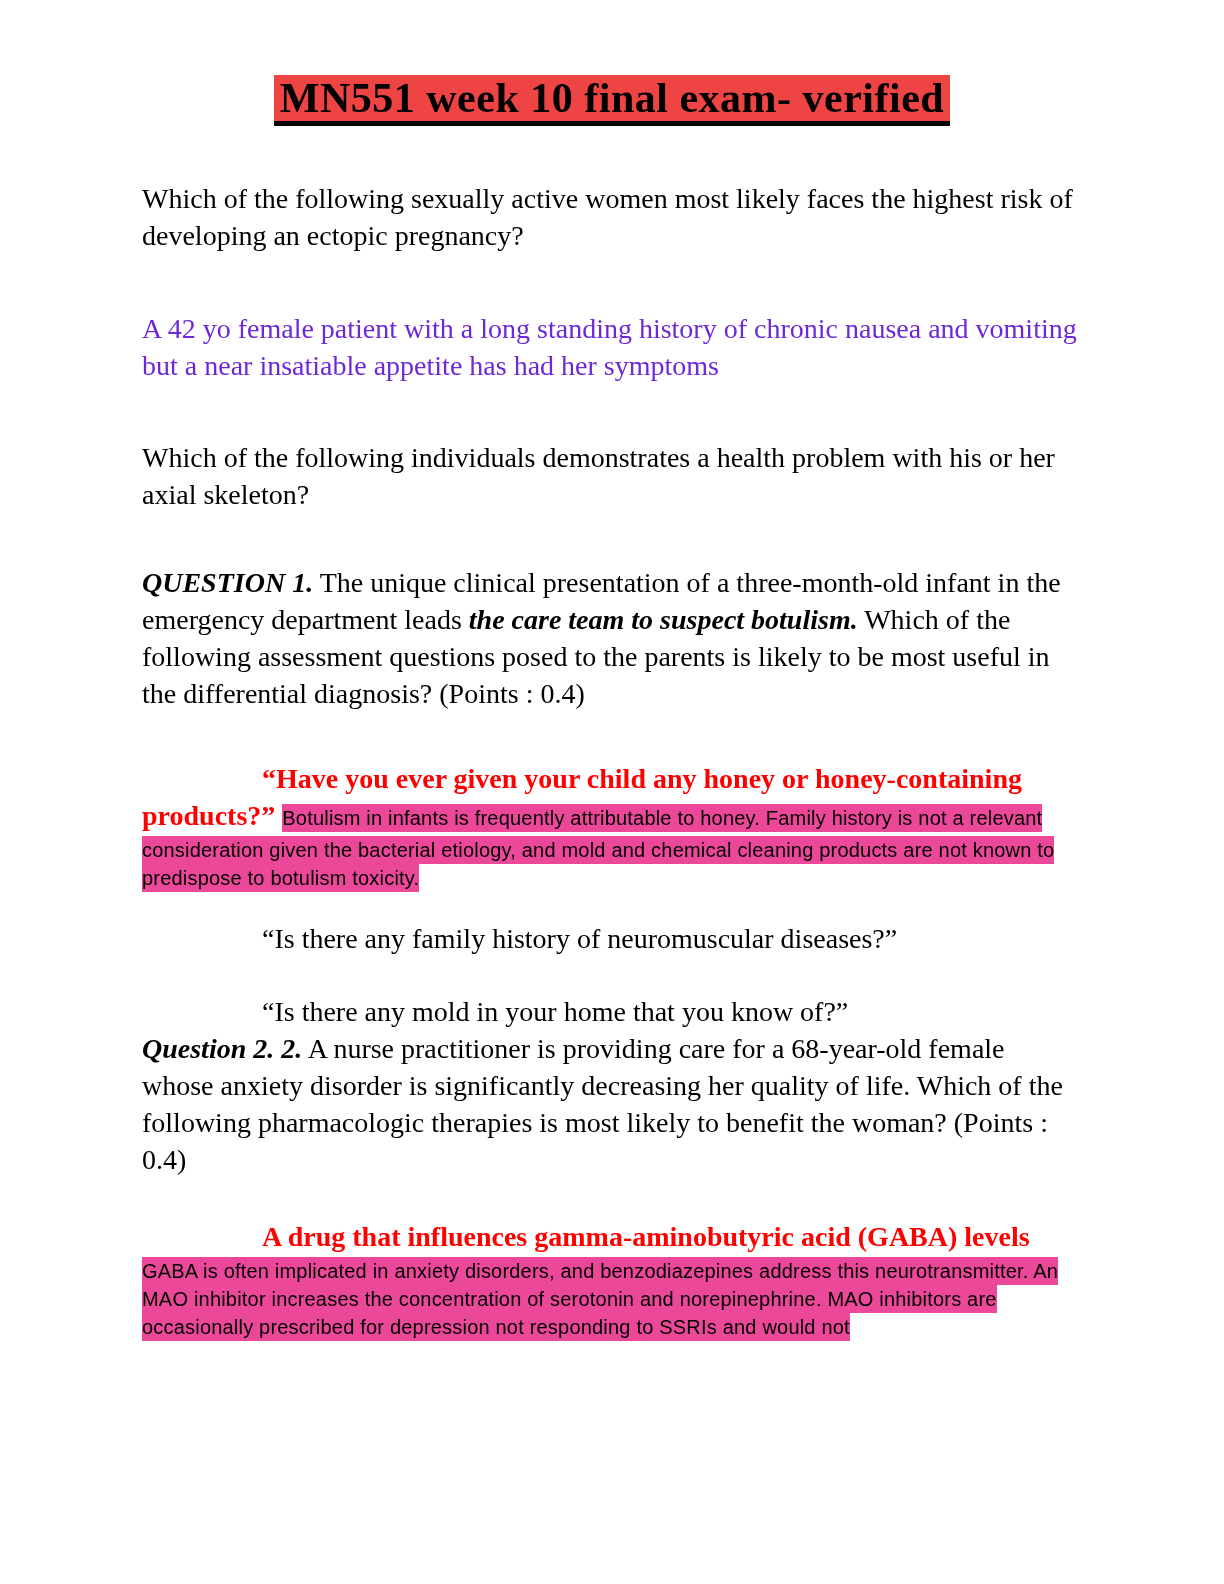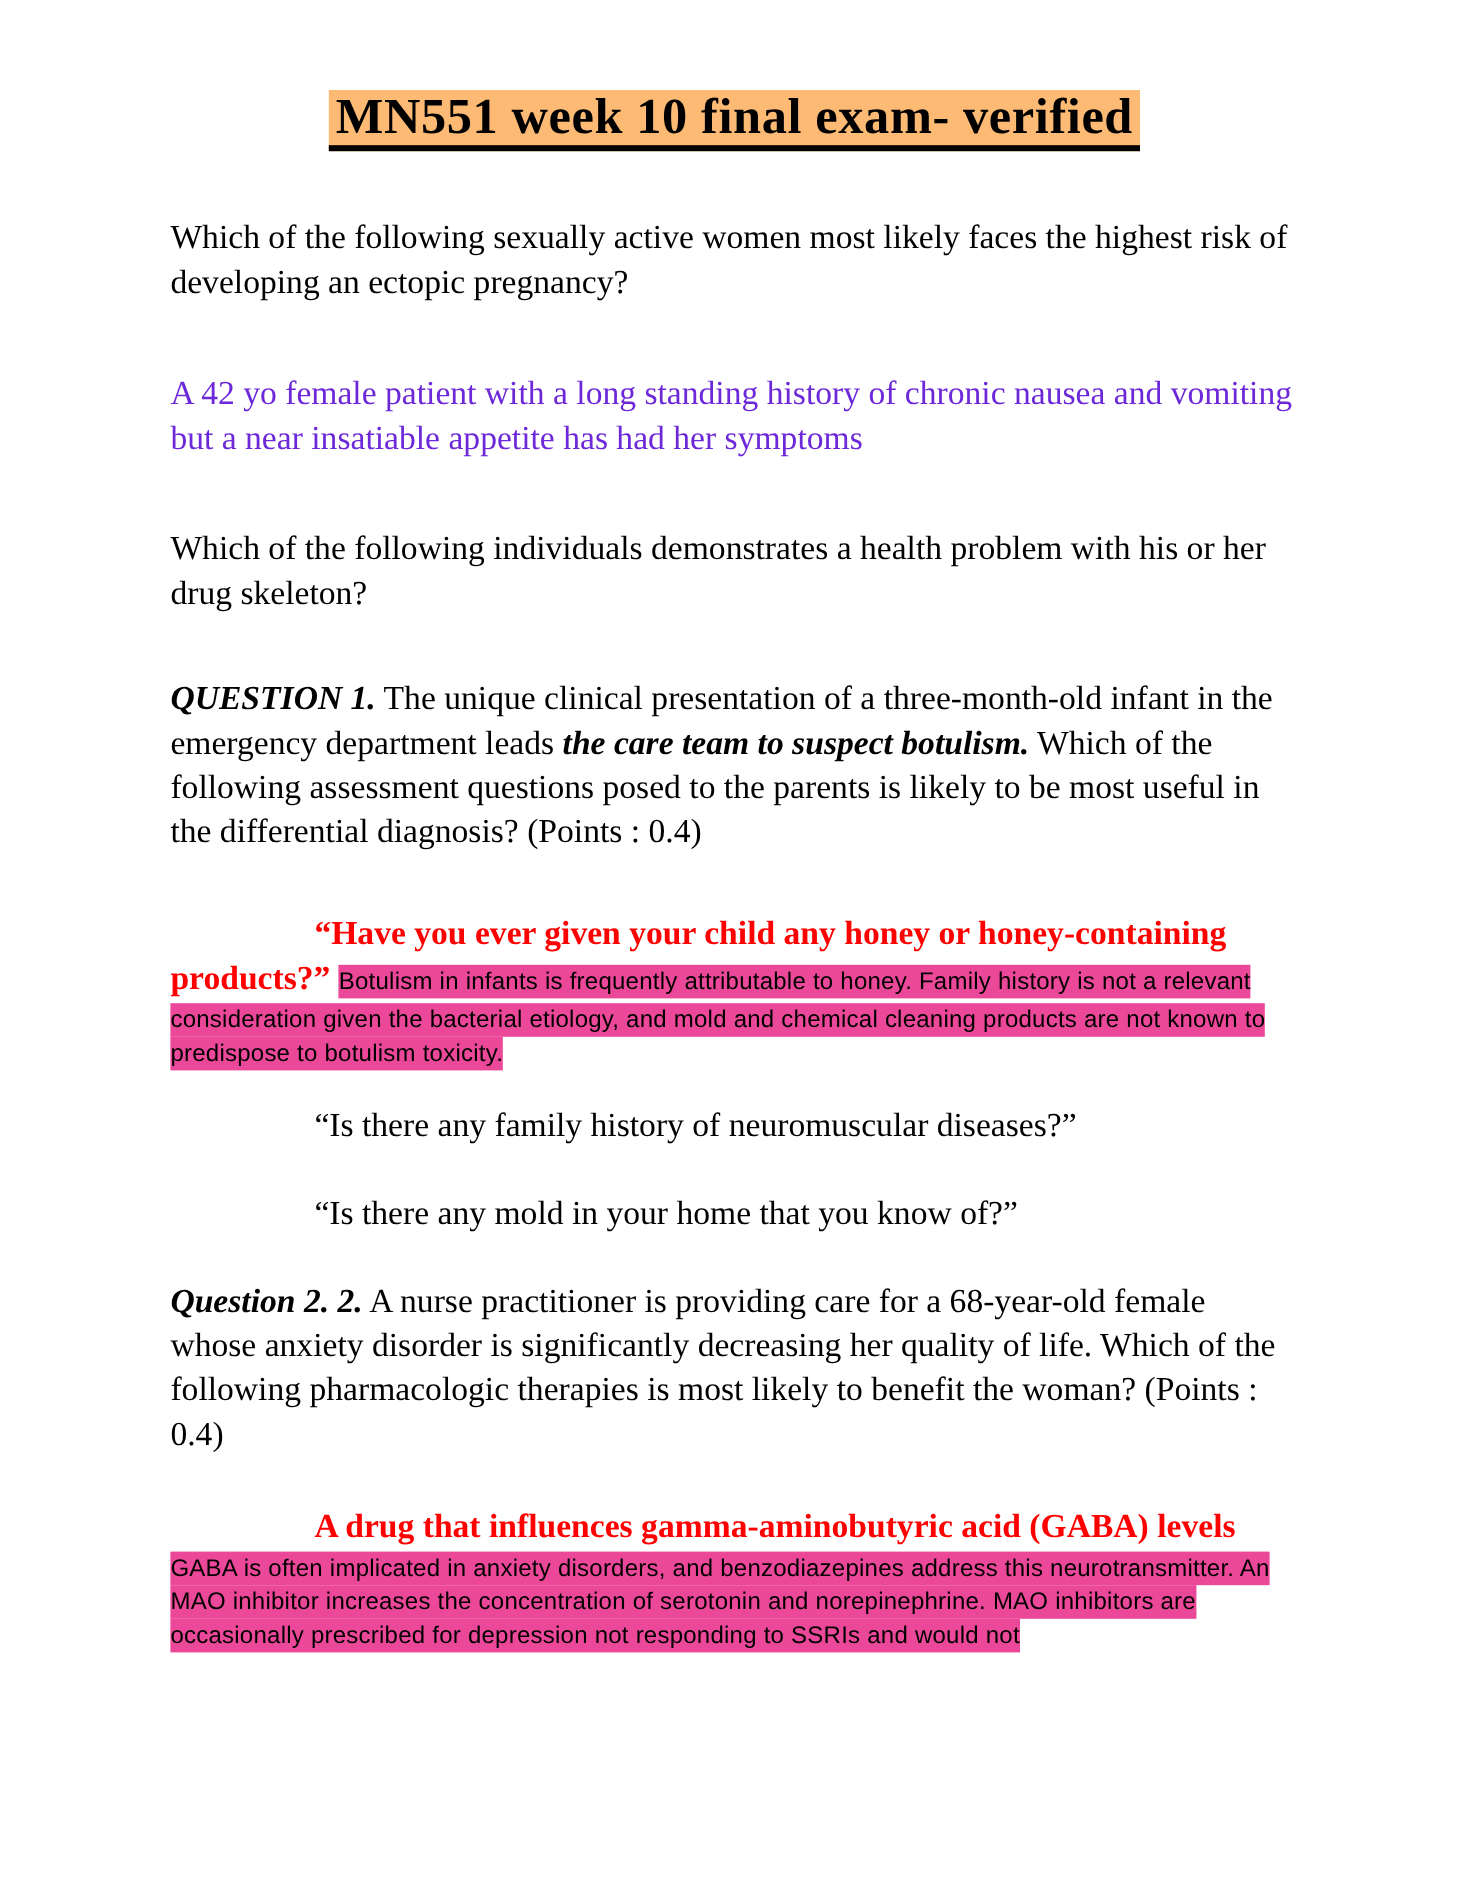--- a/index.html
+++ b/index.html
@@ -15,21 +15,21 @@
     color:#000000;
   }
   .title {
     text-align:center;
     font-size:42px;
     line-height:52px;
     font-weight:bold;
     letter-spacing:0.5px;
   }
   .title-hl {
-    background:#fdba74;
+    background:#ef4444;
     padding:0 6px;
     border-bottom:5px solid #000000;
   }
   .body {
     font-size:28px;
     line-height:37px;
     text-align:left;
   }
   .red-text { color:#6d28d9; }
   .indent { text-indent:120px; }
@@ -54,28 +54,28 @@
 <body>
 
 <div class="page">
 
   <h1 class="title"><span class="title-hl">MN551 week 10 final exam- verified</span></h1>
 
   <p class="body" style="margin-top:56px">Which of the following sexually active women most likely faces the highest risk of developing an ectopic pregnancy?</p>
 
   <p class="body red-text" style="margin-top:56px">A 42 yo female patient with a long standing history of chronic nausea and vomiting but a near insatiable appetite has had her symptoms</p>
 
-  <p class="body" style="margin-top:55px">Which of the following individuals demonstrates a health problem with his or her drug skeleton?</p>
+  <p class="body" style="margin-top:55px">Which of the following individuals demonstrates a health problem with his or her axial skeleton?</p>
 
   <p class="body" style="margin-top:51px"><strong>QUESTION 1.</strong><span> The unique clinical presentation of a three-month-old infant in the emergency department leads </span><strong>the care team to suspect botulism.</strong><span> Which of the following assessment questions posed to the parents is likely to be most useful in the differential diagnosis? (Points : 0.4)</span></p>
 
   <p class="body answer indent" style="margin-top:48px"><span class="red-ans">“Have you ever given your child any honey or honey-containing products?” </span><span class="note">Botulism in infants is frequently attributable to honey. Family history is not a relevant consideration given the bacterial etiology, and mold and chemical cleaning products are not known to predispose to botulism toxicity.</span></p>
 
   <p class="body indent" style="margin-top:30px">“Is there any family history of neuromuscular diseases?”</p>
 
 
   <p class="body indent" style="margin-top:36px">“Is there any mold in your home that you know of?”</p>
 
-  <p class="body" style="margin-top:36px"><strong>Question 2. 2.</strong><span> A nurse practitioner is providing care for a 68-year-old female whose anxiety disorder is significantly decreasing her quality of life. Which of the following pharmacologic therapies is most likely to benefit the woman? (Points : 0.4)</span></p>
+  <p class="body" style=""><strong>Question 2. 2.</strong><span> A nurse practitioner is providing care for a 68-year-old female whose anxiety disorder is significantly decreasing her quality of life. Which of the following pharmacologic therapies is most likely to benefit the woman? (Points : 0.4)</span></p>
 
   <p class="body answer indent" style="margin-top:40px"><span class="red-ans">A drug that influences gamma-aminobutyric acid (GABA) levels </span><span class="note">GABA is often implicated in anxiety disorders, and benzodiazepines address this neurotransmitter. An MAO inhibitor increases the concentration of serotonin and norepinephrine. MAO inhibitors are occasionally prescribed for depression not responding to SSRIs and would not</span></p>
 
 </div>
 
 </body></html>

